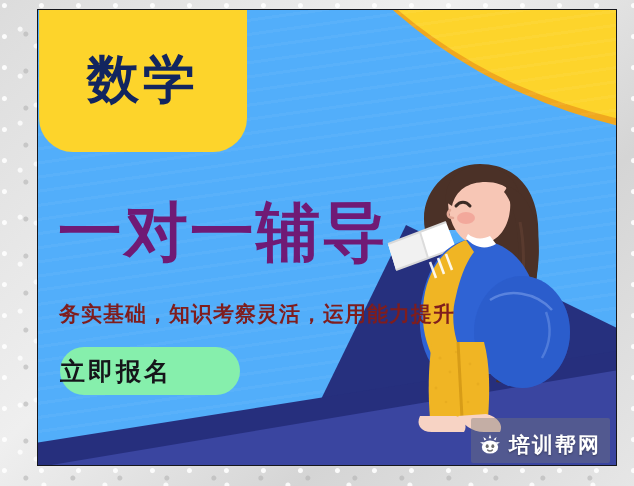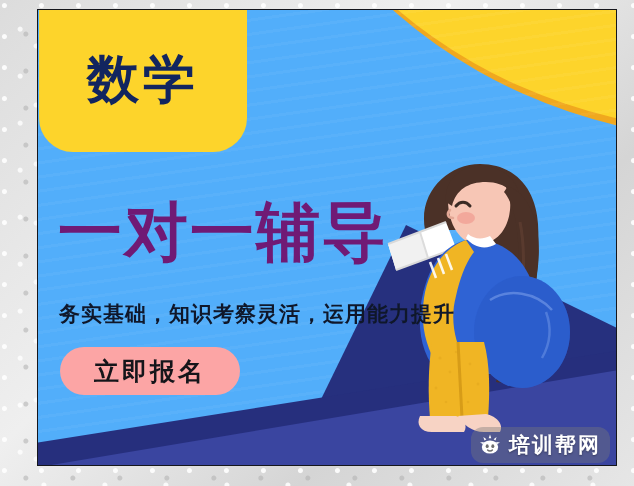--- a/index.html
+++ b/index.html
@@ -138,38 +138,37 @@
     white-space: nowrap;
   }
 
   
   .subtitle {
     position: absolute;
     left: 21px;
     top: 290px;
     font-size: 21px;
     font-weight: bold;
-    color: #0f172a;
+    color: #7f1d1d;
     letter-spacing: 1px;
     white-space: nowrap;
   }
 
   
   .cta {
     position: absolute;
     left: 22px;
     top: 337px;
     width: 180px;
     height: 48px;
-    background: #fca5a5;
+    background: #86efac;
     border-radius: 26px;
     border: none;
     display: flex;
     align-items: center;
-    justify-content: center;
     cursor: pointer;
     padding: 0;
   }
   .cta .txt {
     font-size: 25px;
     font-weight: bold;
     color: #15151a;
     letter-spacing: 3px;
     font-family: "DejaVu Sans", "Liberation Sans", sans-serif;
   }
@@ -185,23 +184,23 @@
   .illus svg { display: block; width: 100%; height: 100%; }
 
   
   .watermark {
     position: absolute;
     right: 6px;
     bottom: 2px;
     display: flex;
     align-items: center;
     gap: 7px;
-    padding: 4px 9px 4px 7px;
+    padding: 13px 9px 4px 7px;
     background: rgba(120,120,120,.40);
-    border-radius: 12px;
+    border-radius: 2px;
   }
   .watermark .wm-txt {
     font-size: 21px;
     font-weight: bold;
     color: #ffffff;
     letter-spacing: 2px;
     text-shadow: 0 1px 2px rgba(0,0,0,.35);
   }
   .watermark .wm-icon { width: 24px; height: 24px; display: block; }
 </style>

